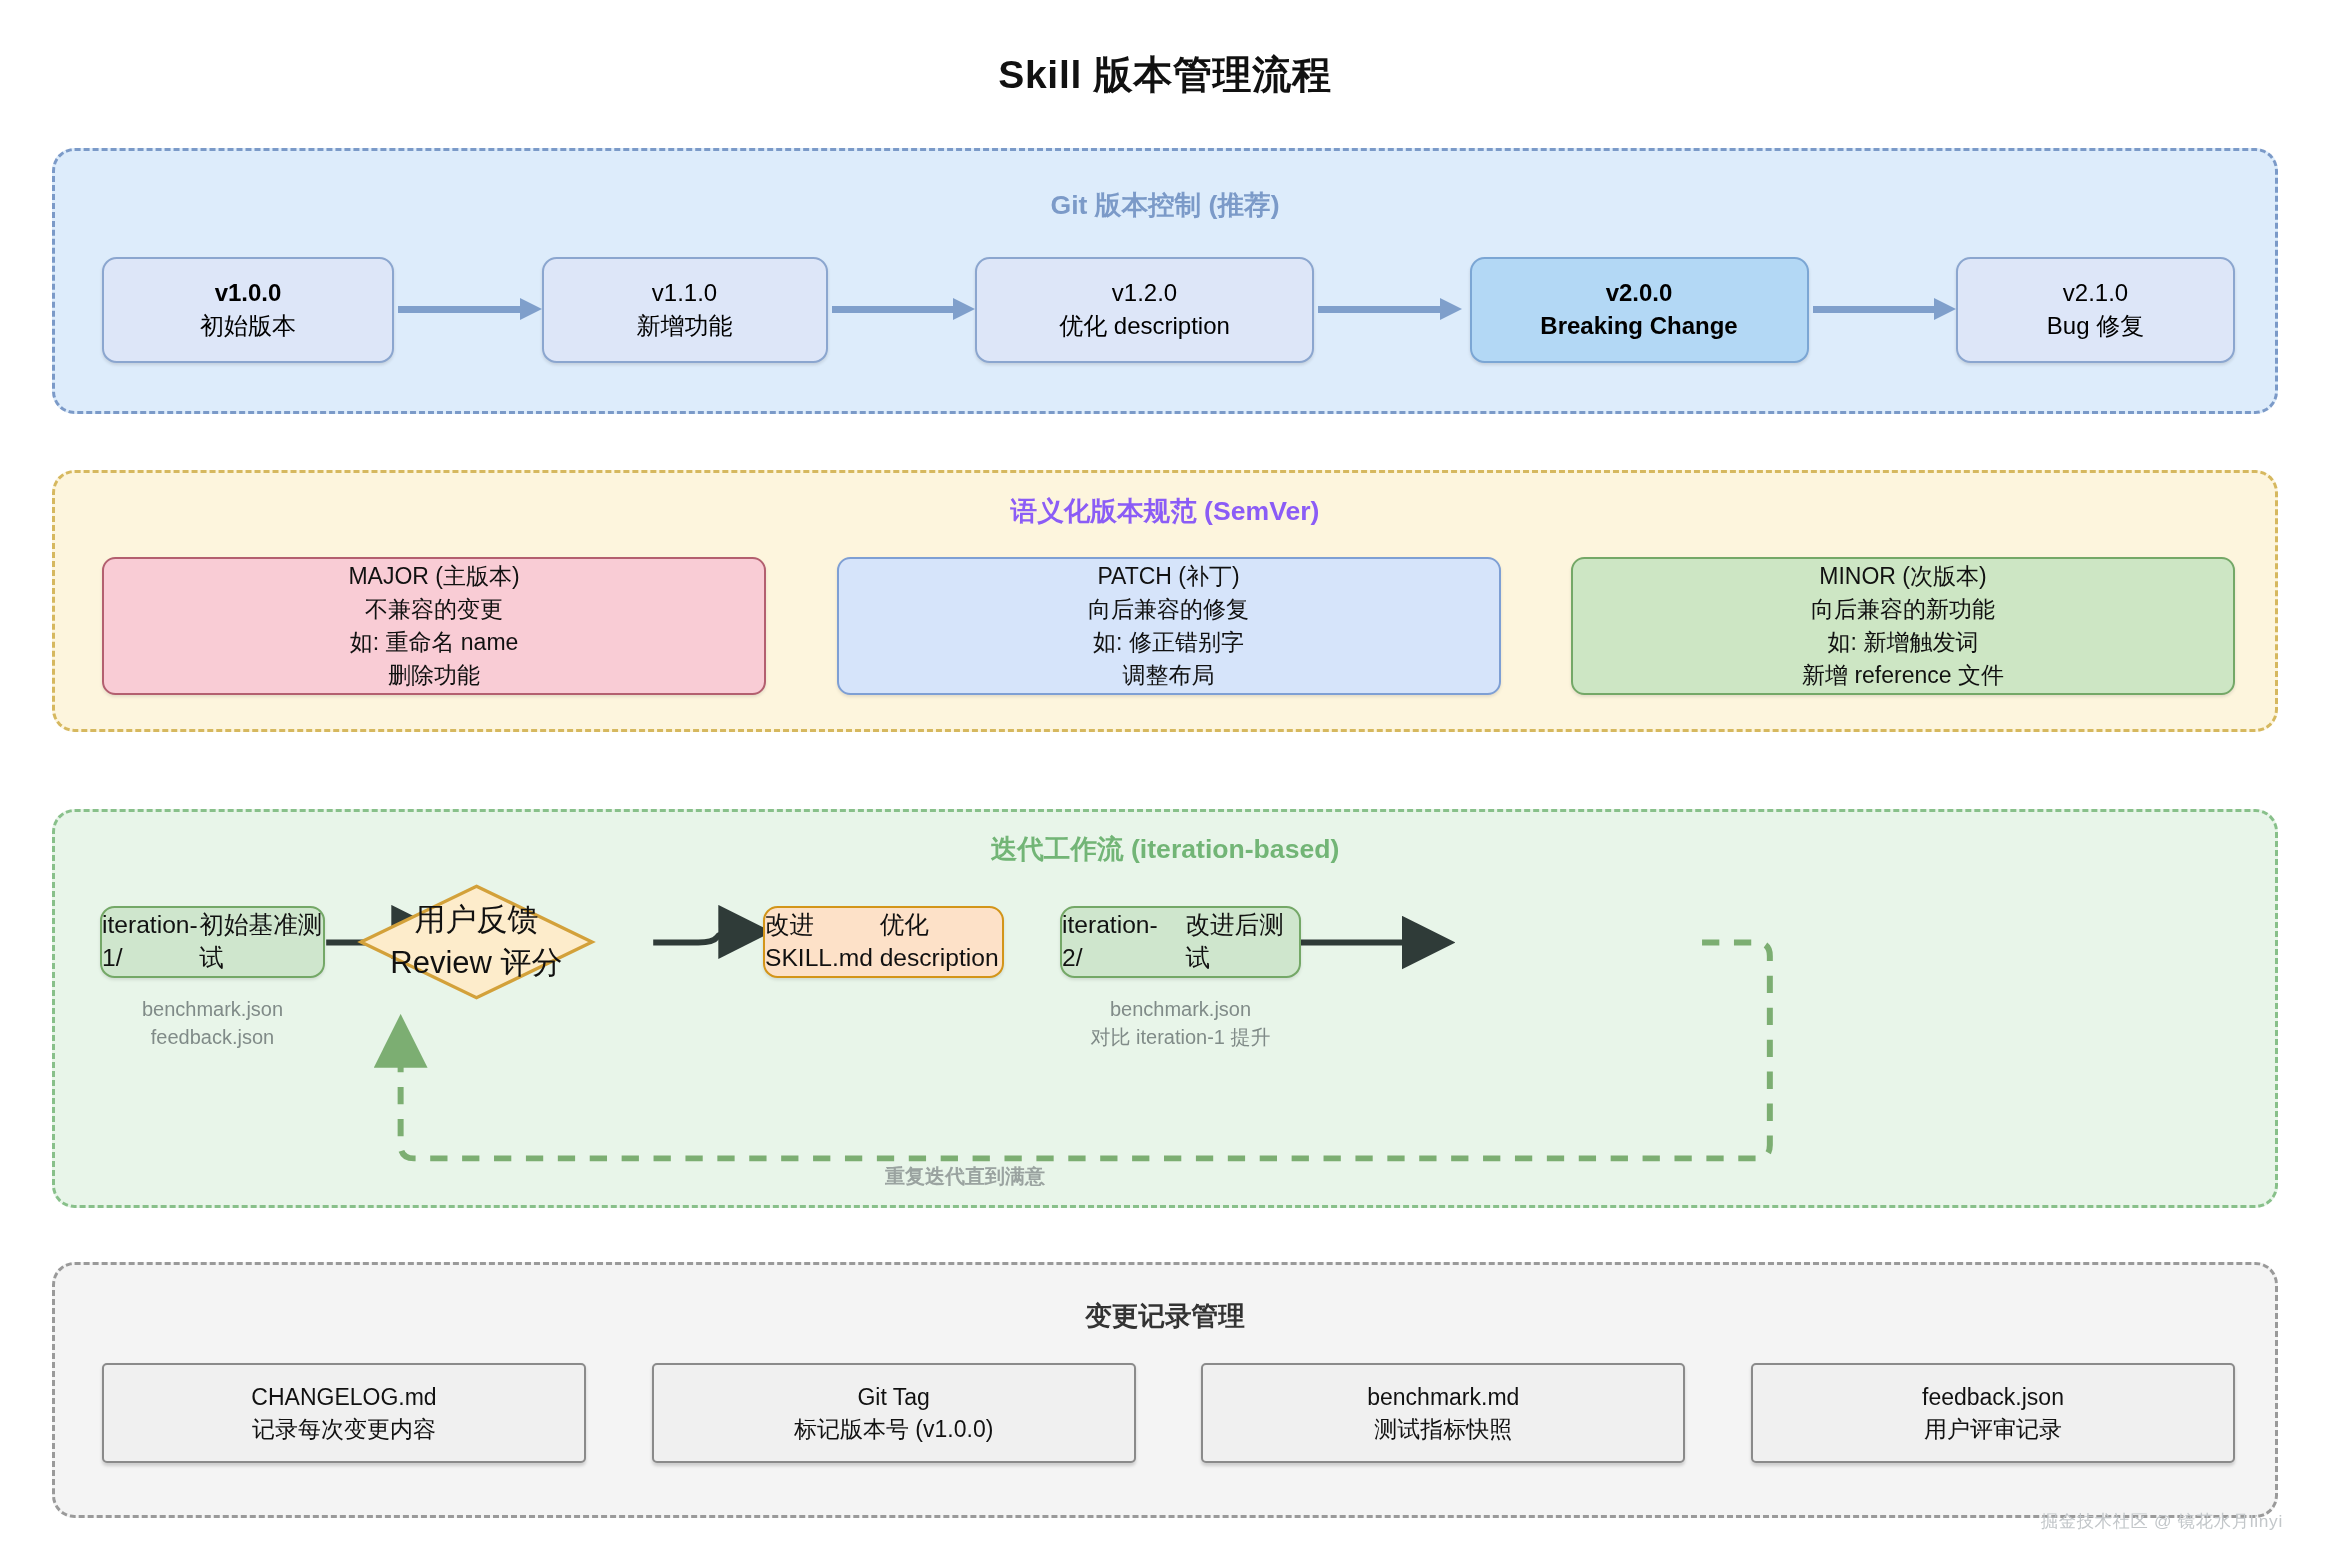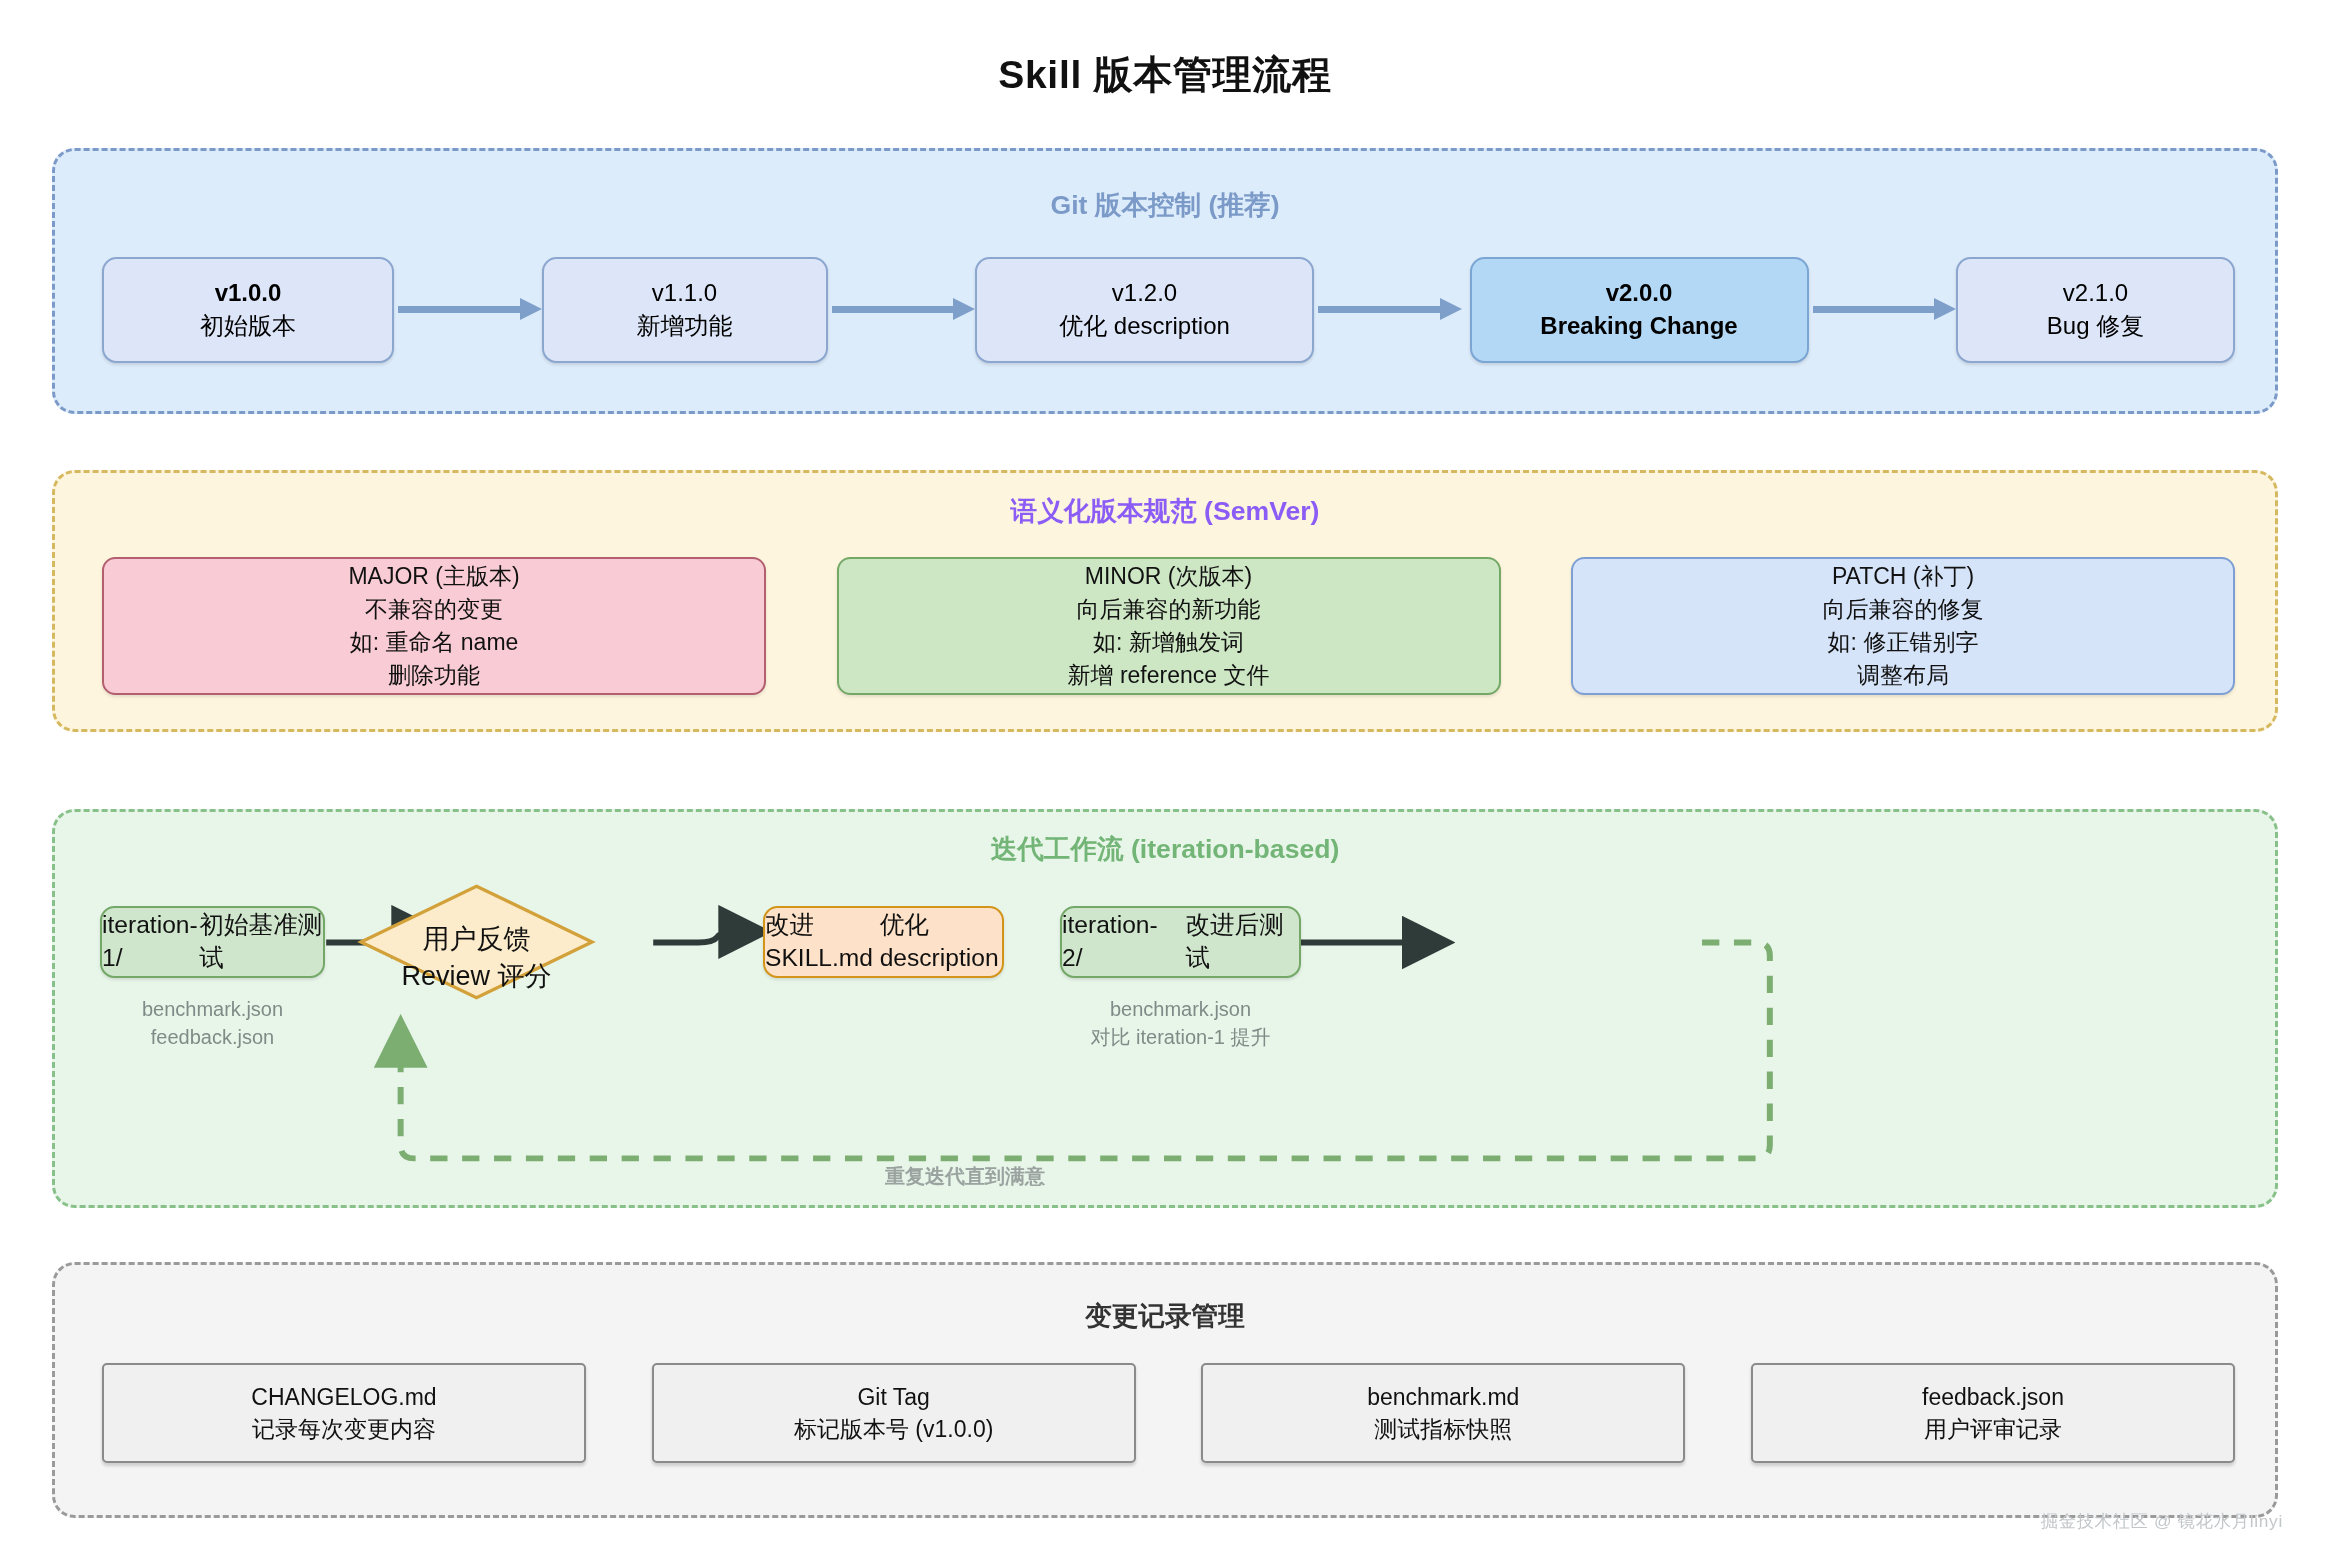--- a/index.html
+++ b/index.html
@@ -184,24 +184,24 @@
   .cap-2 { left: 1005px; top: 183px; width: 241px; }
 
   .diamond-wrap {
     position: absolute;
     left: 302px; top: 70px;
     width: 239px; height: 120px;
   }
   .diamond-wrap svg { display: block; }
   .diamond-label {
     position: absolute;
-    left: 0; top: 16px; width: 239px; height: 120px;
+    left: 0; top: 0; width: 239px; height: 120px;
     display: flex; flex-direction: column;
     align-items: center; justify-content: center;
-    font-size: 27px; line-height: 1.38; color: #111;
+    font-size: 31px; line-height: 1.38; color: #111;
   }
 
   .loop-label {
     position: absolute;
     left: 757px; top: 351px; width: 306px;
     text-align: center;
     font-size: 20px;
     font-weight: bold;
     color: #9aa3a0;
   }
@@ -297,32 +297,32 @@
 
     <div class="semver-row">
 
       <div class="sv-card sv-major">
         <div>MAJOR (主版本)</div>
         <div>不兼容的变更</div>
         <div>如: 重命名 name</div>
         <div>删除功能</div>
       </div>
 
+      <div class="sv-card sv-patch">
+        <div>PATCH (补丁)</div>
+        <div>向后兼容的修复</div>
+        <div>如: 修正错别字</div>
+        <div>调整布局</div>
+      </div>
+
       <div class="sv-card sv-minor">
         <div>MINOR (次版本)</div>
         <div>向后兼容的新功能</div>
         <div>如: 新增触发词</div>
         <div>新增 reference 文件</div>
-      </div>
-
-      <div class="sv-card sv-patch">
-        <div>PATCH (补丁)</div>
-        <div>向后兼容的修复</div>
-        <div>如: 修正错别字</div>
-        <div>调整布局</div>
       </div>
 
     </div>
   </div>
 
   <div class="section sec-iter">
     <div class="section-title">迭代工作流 (iteration-based)</div>
 
     <svg class="iter-canvas" viewBox="0 0 3340 590" preserveAspectRatio="none">
       <defs>

